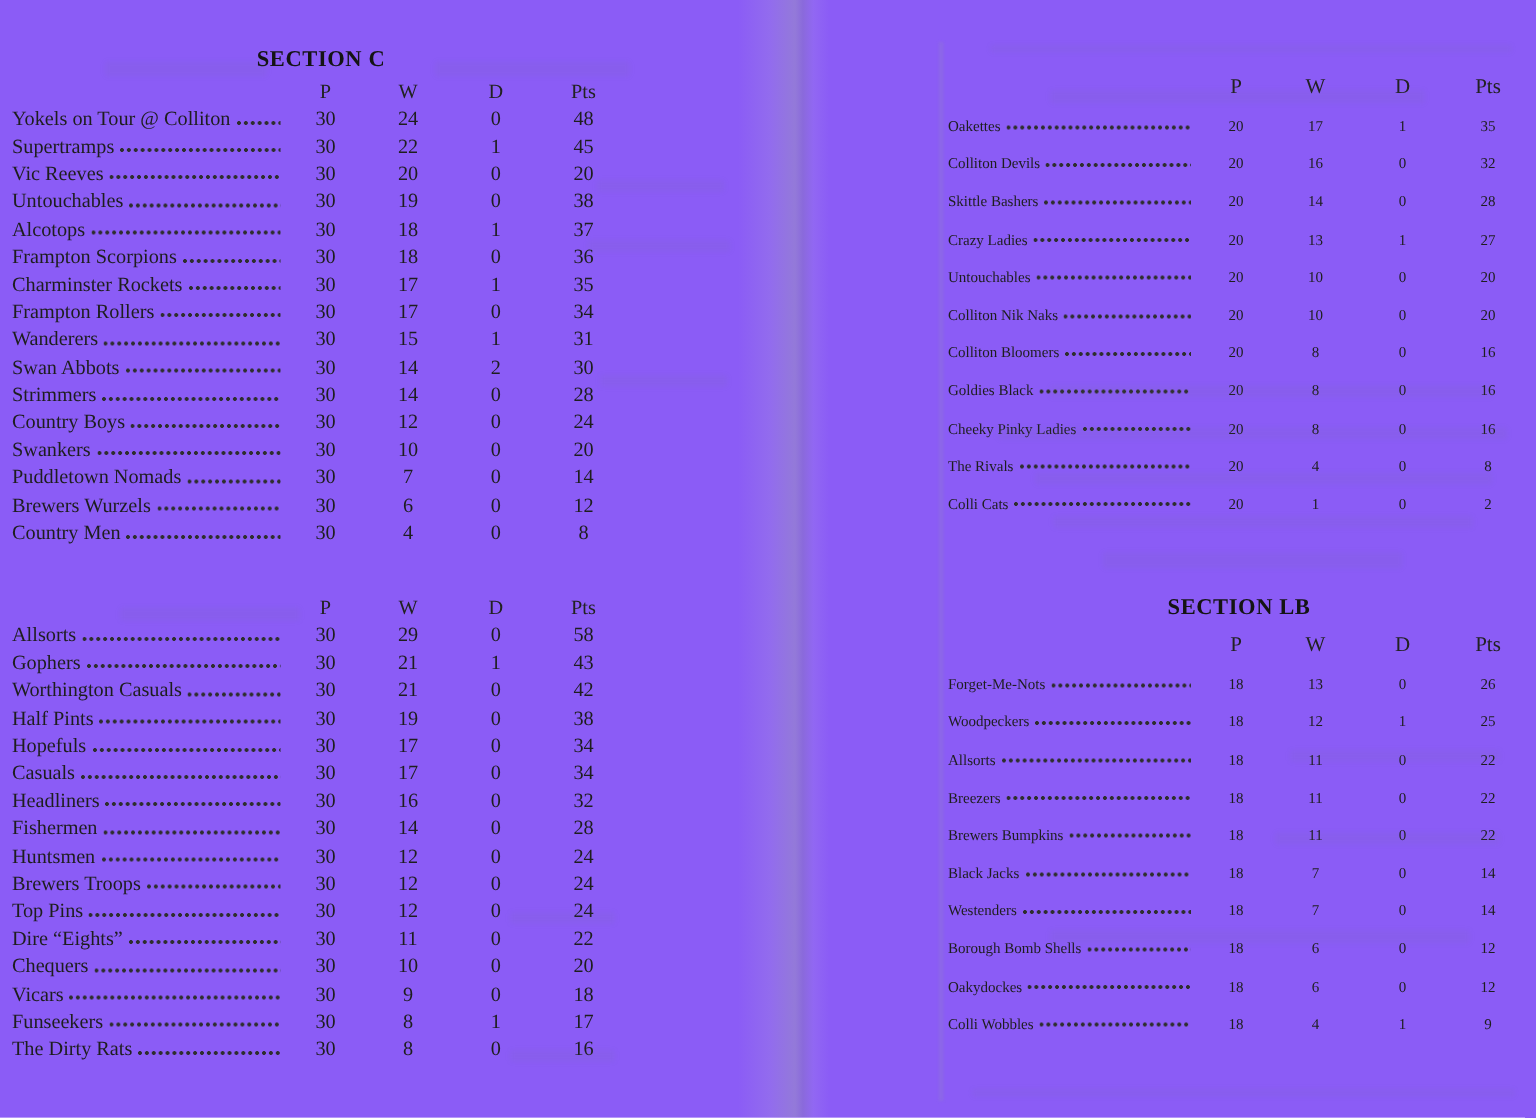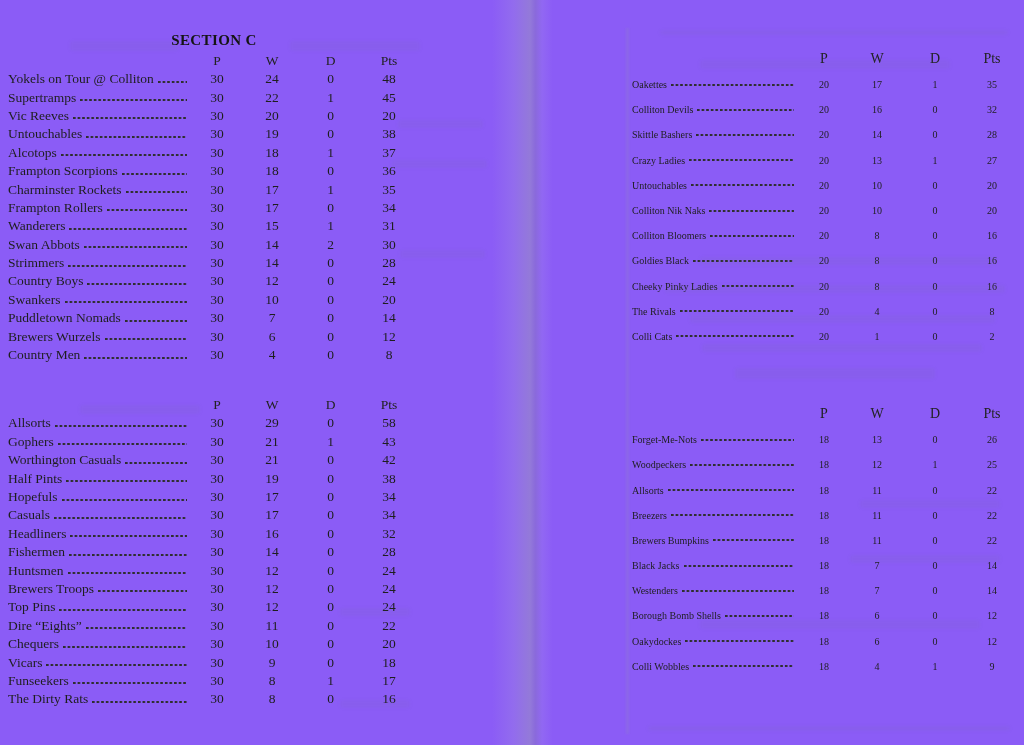--- a/index.html
+++ b/index.html
@@ -600,20 +600,21 @@
             </span>
             <span class="num">20</span>
             <span class="num">1</span>
             <span class="num">0</span>
             <span class="num">2</span>
           </div>
         </div>
     </section>
 
     <section class="sec-lb">
+      <h2 class="sec-title">SECTION LB</h2>
       <div class="thead">
         <span></span>
         <span>P</span>
         <span>W</span>
         <span>D</span>
         <span>Pts</span>
       </div>
       <div class="rows">
 
           <div class="row">

